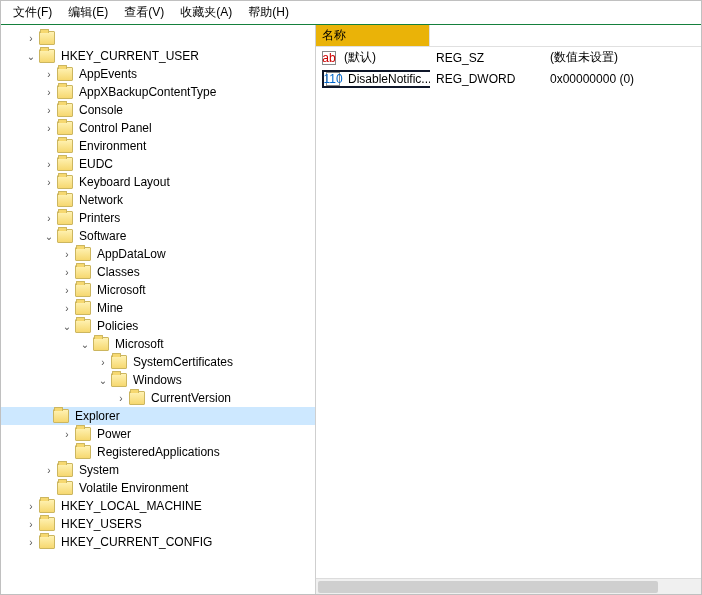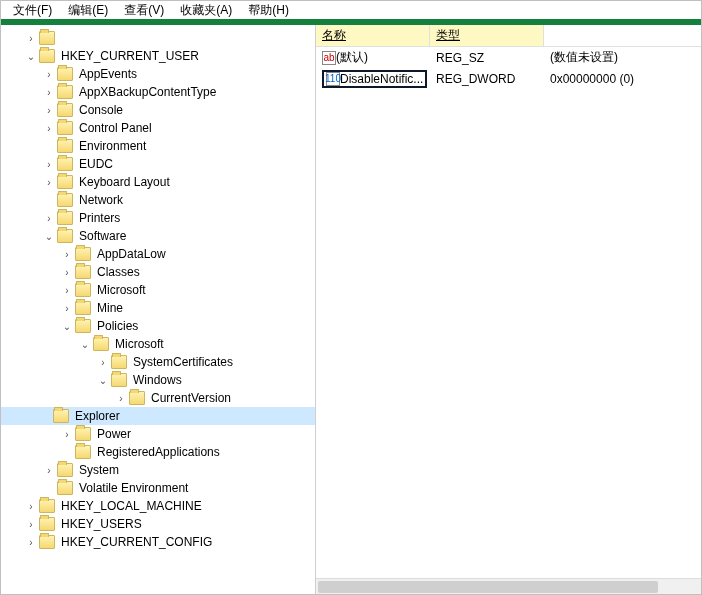--- a/index.html
+++ b/index.html
@@ -1,33 +1,33 @@
 <!DOCTYPE html>
 <html><head>
 <meta charset="utf-8">
 <style>
   * { box-sizing: border-box; margin: 0; padding: 0; font-family: "Microsoft YaHei", Tahoma, sans-serif; font-size: 12px; }
   body { background: #fff; width: 702px; height: 595px; overflow: hidden; border: 1px solid #c0c0c0; }
-  .menubar { height: 24px; border-bottom: 6px solid #15803d; display: flex; align-items: center; padding: 0 4px; }
+  .menubar { height: 24px; border-bottom: 1px solid #15803d; display: flex; align-items: center; padding: 0 4px; }
   .menubar span { padding: 2px 8px; cursor: default; }
   .content { display: flex; height: calc(100% - 24px); }
   .tree-pane { width: 315px; border-right: 1px solid #cfcfcf; overflow: auto; padding-top: 4px; }
   .list-pane { flex: 1; overflow: hidden; position: relative; }
   .list-header { display: flex; height: 22px; border-bottom: 1px solid #e0e0e0; }
-  .list-header div { padding: 2px 6px; border-right: 1px solid #e0e0e0; background: #fef9c3; text-decoration: underline; }
+  .list-header div { padding: 2px 6px; border-right: 1px solid #e0e0e0; background: #eab308; }
   .col-name { width: 114px; }
   .col-type { width: 114px; }
   .col-data { flex: 1; }
   .list-body { }
   .list-row { display: flex; height: 21px; align-items: center; }
   .list-row .cell { padding: 0 6px; overflow: hidden; white-space: nowrap; text-overflow: ellipsis; display: flex; align-items: center; }
   .list-row .cell.col-name { width: 114px; }
   .list-row .cell.col-type { width: 114px; text-align: center; }
   .list-row .cell.col-data { flex: 1; }
-  .val-icon { width: 14px; height: 14px; margin-right: 0; border: 1px solid #888; display: inline-flex; align-items: center; justify-content: center; font-size: 10px; line-height: 1; }
+  .val-icon { width: 14px; height: 14px; margin-right: 8px; border: 1px solid #888; display: inline-flex; align-items: center; justify-content: center; font-size: 12px; line-height: 1; }
   .val-icon.str { color: #c00; }
   .val-icon.bin { color: #06c; }
   .highlight-box { border: 2px solid #0f172a; display: inline-flex; align-items: center; padding: 0 2px; }
   .tree-row { display: flex; align-items: center; height: 18px; cursor: default; }
   .tree-row.selected { background: #cde8ff; padding-left: 36px; }
   .toggle { width: 16px; display: inline-flex; justify-content: center; color: #555; font-size: 10px; cursor: pointer; user-select: none; }
   .toggle.blank { visibility: hidden; }
   .folder { width: 16px; height: 14px; background: linear-gradient(#fff2b3, #f6d870); border: 1px solid #ccb65f; border-radius: 1px; margin-right: 4px; position: relative; }
   .folder::before { content: ""; position: absolute; top: -3px; left: 0; width: 7px; height: 3px; background: #f6d870; border: 1px solid #ccb65f; border-bottom: none; border-radius: 1px 1px 0 0; }
   .label { padding: 0 2px; }
@@ -196,21 +196,20 @@
         <div class="tree-row indent-1">
           <span class="toggle">›</span>
           <span class="folder"></span>
           <span class="label">HKEY_CURRENT_CONFIG</span>
         </div>
       </div>
   </div>
   <div class="list-pane">
     <div class="list-header">
       <div class="col-name">名称</div>
-      <div class="col-type">类型</div>
     </div>
     <div class="list-body" id="list-body">
         <div class="list-row">
           <div class="cell col-name">
             <span class="val-icon str">ab</span>
             <span>(默认)</span>
           </div>
           <div class="cell col-type">REG_SZ</div>
           <div class="cell col-data">(数值未设置)</div>
         </div>

